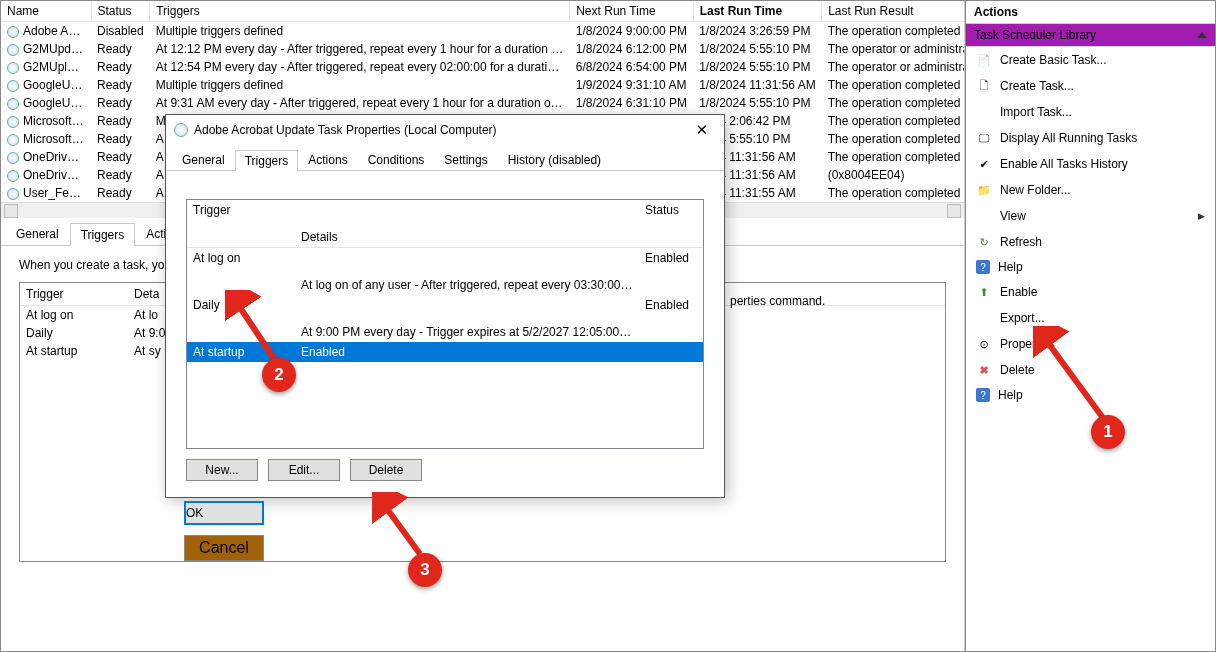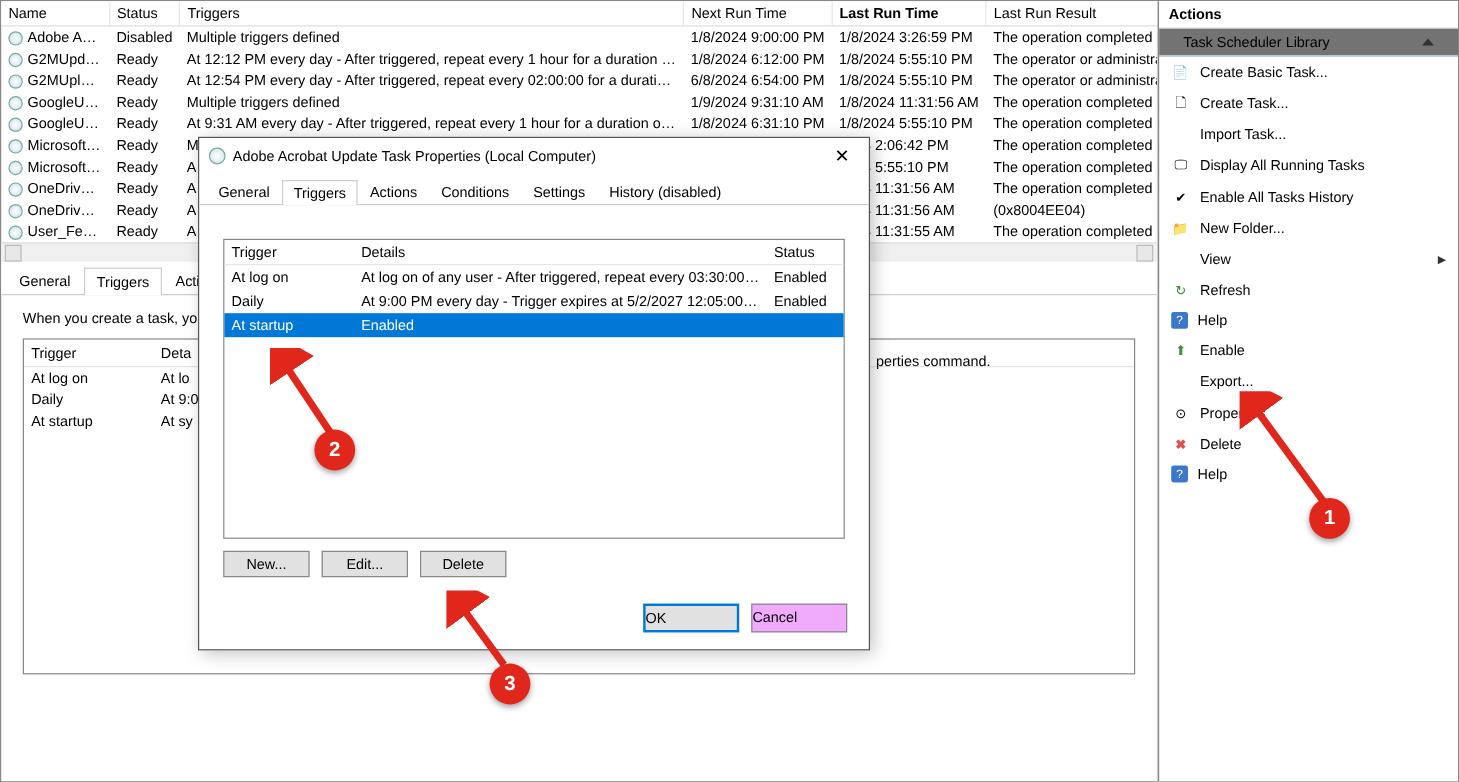--- a/index.html
+++ b/index.html
@@ -29,49 +29,49 @@
 .desc-text { margin-bottom: 10px; }
 
 .lower-trig-box { border: 1px solid #828790; height: 280px; }
 .lower-trig-head { display: flex; border-bottom: 1px solid #e5e5e5; }
 .lower-trig-head div { padding: 4px 6px; font-size: 12px; }
 .lower-trig-row { display: flex; }
 .lower-trig-row div { padding: 2px 6px; font-size: 12px; }
 
 
 .actions-header { background: #fff; border-bottom: 1px solid #ccc; padding: 4px 8px; font-weight: bold; font-size: 12px; }
-.section-hd { background: #737373; padding: 4px 20px; font-size: 12px; display: flex; justify-content: space-between; align-items: center; border-bottom: 1px solid #c9d8ea; }
+.section-hd { background: #a21caf; padding: 4px 8px; font-size: 12px; display: flex; justify-content: space-between; align-items: center; border-bottom: 1px solid #c9d8ea; }
 .section-hd .arrow { width: 0; height: 0; border-left: 5px solid transparent; border-right: 5px solid transparent; border-bottom: 6px solid #333; }
 .action-item { display: flex; align-items: center; padding: 5px 10px; font-size: 12px; cursor: pointer; gap: 8px; }
 .aicon { width: 16px; height: 16px; display: inline-flex; align-items: center; justify-content: center; font-size: 11px; }
 .playarrow { font-size: 9px; color: #333; margin-left: auto; }
 
 
-.overlay-mask { position: absolute; left: 165px; top: 114px; width: 560px; height: 428px; background: #fff; border: 1px solid #555; box-shadow: 3px 3px 14px rgba(0,0,0,.25); z-index: 50; display: flex; flex-direction: column; }
+.overlay-mask { position: absolute; left: 165px; top: 114px; width: 560px; height: 384px; background: #fff; border: 1px solid #555; box-shadow: 3px 3px 14px rgba(0,0,0,.25); z-index: 50; display: flex; flex-direction: column; }
 .dlg-title { display: flex; align-items: center; padding: 6px 8px; font-size: 12px; }
 .dlg-title .clk { width: 14px; height: 14px; border: 1px solid #7a9; border-radius: 50%; margin-right: 6px; background: radial-gradient(#fff,#cde); }
 .dlg-close { margin-left: auto; font-size: 15px; padding: 0 8px; cursor: pointer; font-family: sans-serif; }
 .dlg-tabs { display: flex; padding: 4px 6px 0 6px; border-bottom: 1px solid #ccc; }
 .dlg-tab { padding: 3px 9px; font-size: 12px; border: 1px solid transparent; border-bottom: none; cursor: pointer; }
 .dlg-tab.active { border-color: #ccc; background: #fff; position: relative; top: 1px; }
 .dlg-body { padding: 14px 20px 10px 20px; flex: 1; display: flex; flex-direction: column; }
 .dlg-trig-box { border: 1px solid #828790; height: 250px; margin-top: 14px; display: flex; flex-direction: column; }
 .dlg-trig-head { display: flex; border-bottom: 1px solid #e5e5e5; }
 .dlg-trig-head div, .dlg-trig-row div { padding: 3px 6px; font-size: 12px; }
 .dlg-trig-row { display: flex; }
 .dlg-trig-row.selected { background: #0078d7; color: #fff; }
 .col-t { width: 108px; }
-.col-d { flex: 1; overflow: hidden; white-space: nowrap; text-overflow: ellipsis; }
+.col-d { flex: 1; overflow: hidden; white-space: nowrap; text-overflow: ellipsis; margin-top: 27px; }
 .col-s { width: 64px; }
 
 .dlg-btns { display: flex; gap: 10px; margin-top: 10px; }
 .wbtn { padding: 3px 0; width: 72px; border: 1px solid #888; background: #e1e1e1; font-size: 12px; cursor: pointer; text-align: center; }
-.dlg-footer { display: flex; justify-content: flex-end; gap: 10px; padding: 10px 18px 14px 18px; }
+.dlg-footer { display: flex; justify-content: flex-end; gap: 10px; padding: 10px 18px 14px 18px; flex-direction: column; }
 .okbtn { width: 80px; padding: 3px 0; border: 2px solid #0078d7; background: #e1e1e1; font-size: 12px; cursor: pointer; }
-.cnbtn { width: 80px; padding: 3px 0; border: 1px solid #888; background: #f0abfc; font-size: 12px; cursor: pointer; }
+.cnbtn { width: 80px; padding: 3px 0; border: 1px solid #888; background: #a16207; font-size: 16px; cursor: pointer; text-align: center; }
 
 
 .bubble { position: absolute; width: 34px; height: 34px; background: #e1261c; border-radius: 50%; color: #fff; font-weight: bold; font-size: 17px; display: flex; align-items: center; justify-content: center; z-index: 100; box-shadow: 0 2px 5px rgba(0,0,0,.4); }
 .arrow-svg { position: absolute; z-index: 99; pointer-events: none; } .ic-x{color:#d9534f;font-weight:bold;} .ic-q{background:#3b78cc;color:#fff;border-radius:2px;width:14px;height:14px;font-size:10px;} .ic-refresh{color:#3a8f3a;} .ic-caret{color:#3a8f3a;}
 </style>
 </head>
 <body>
 
 <div class="main-layout">
   <div class="left-pane">

